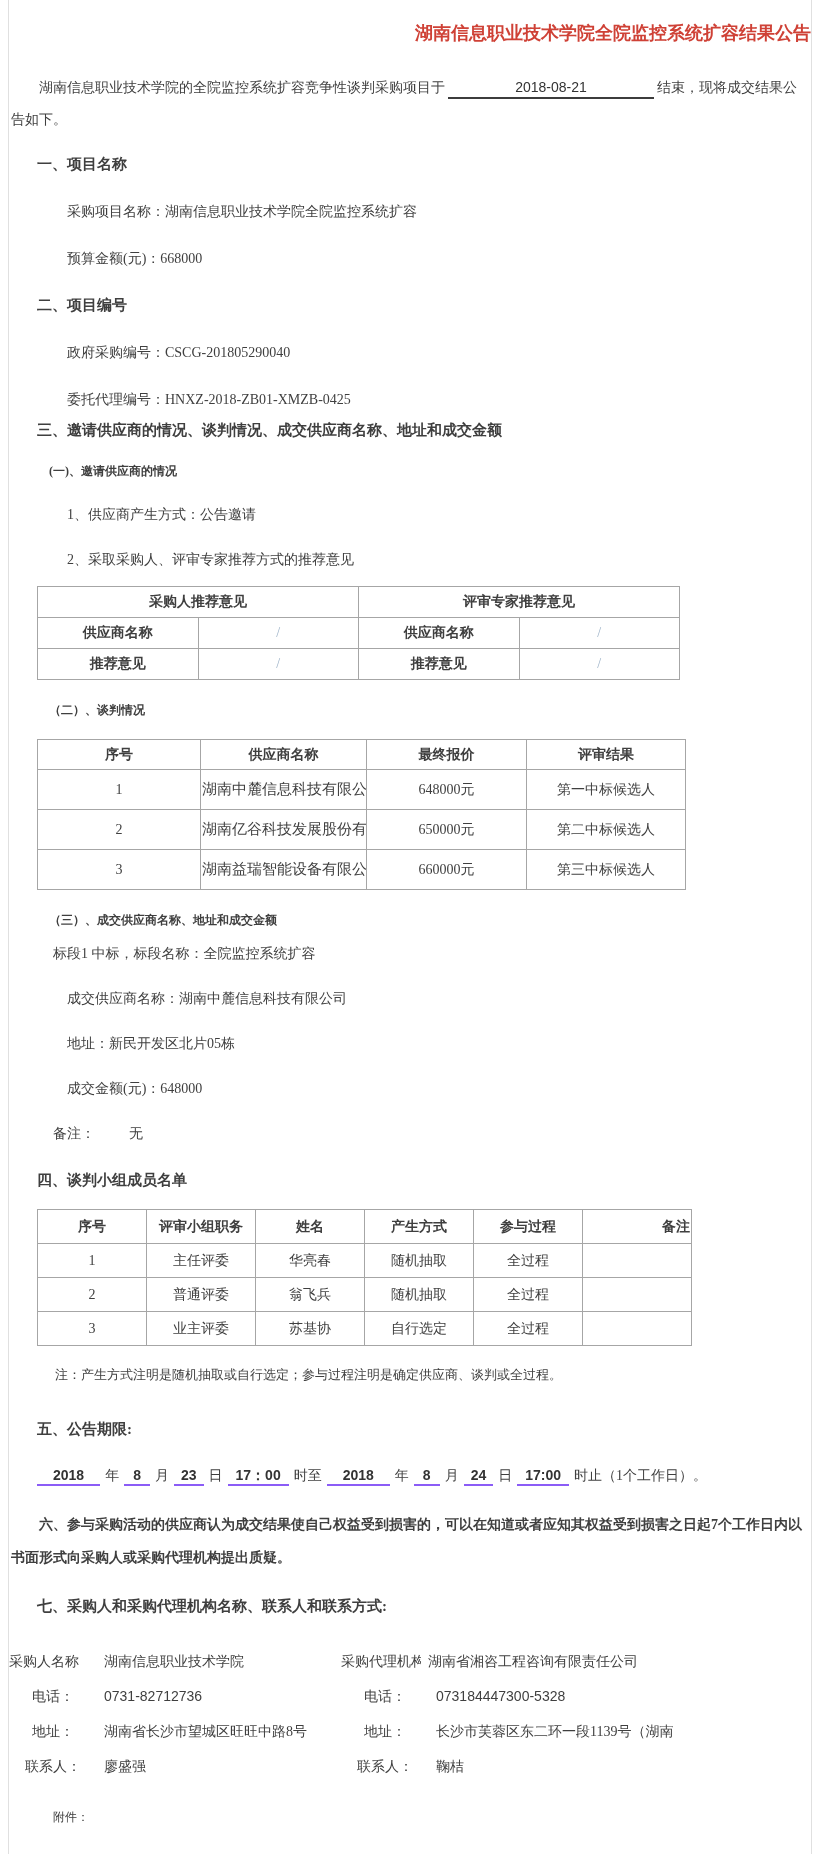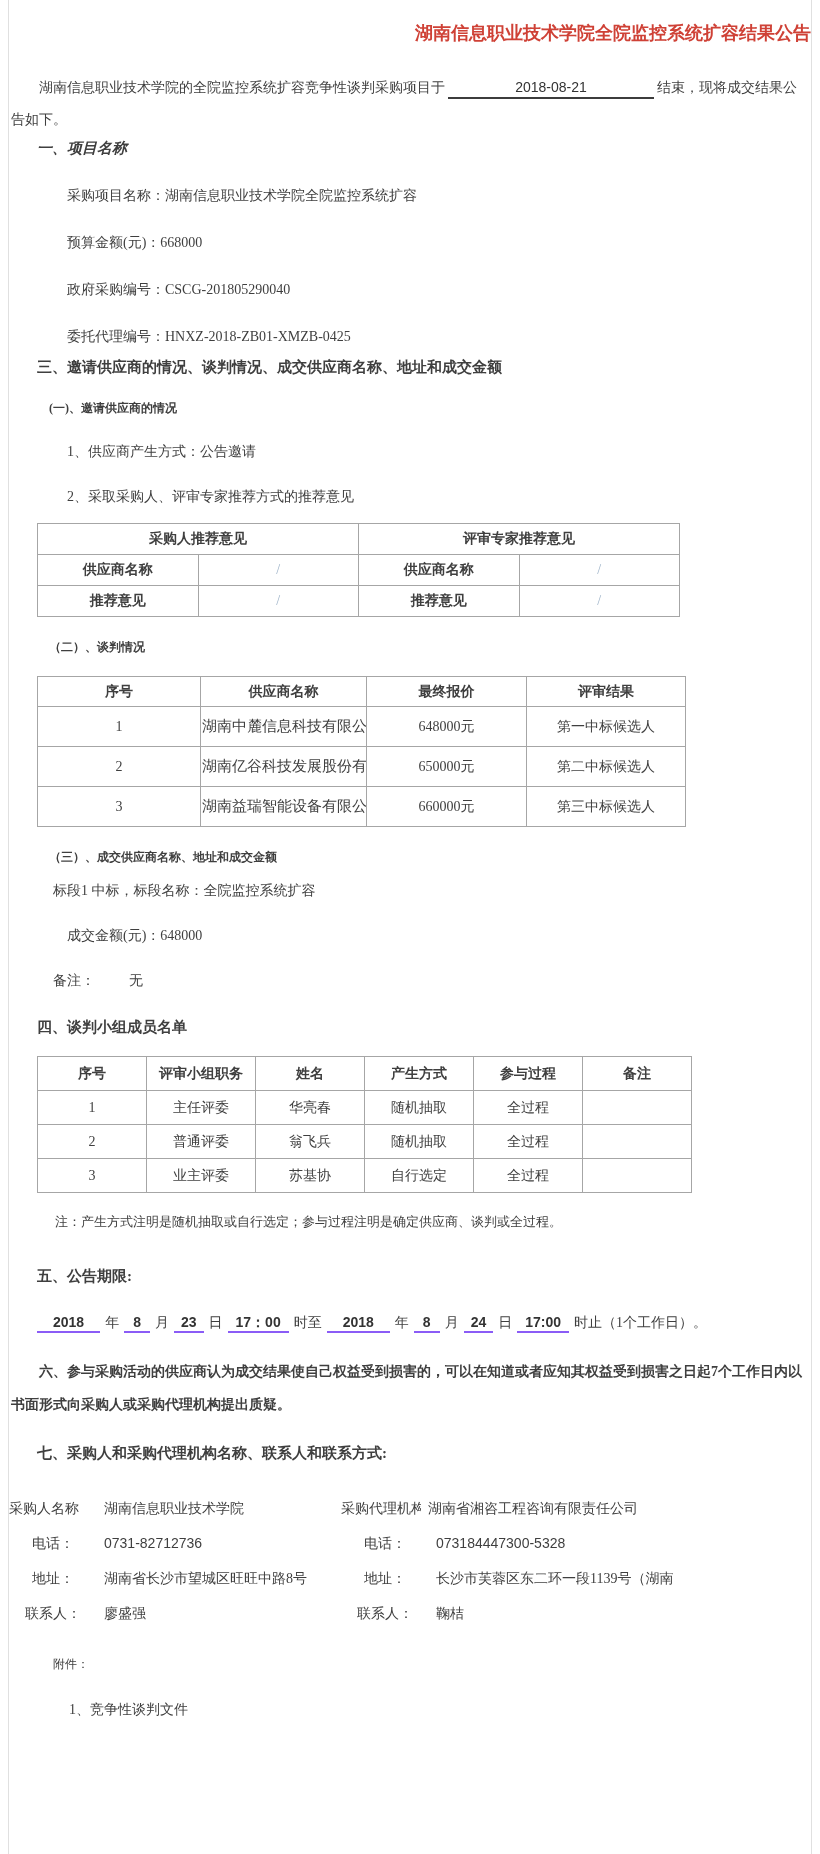--- a/index.html
+++ b/index.html
@@ -150,24 +150,25 @@
 <body>
 
 <div class="page">
 
   <div class="doc-title">湖南信息职业技术学院全院监控系统扩容结果公告</div>
 
   <div class="p-intro">
     <span>湖南信息职业技术学院的全院监控系统扩容竞争性谈判采购项目于</span><span class="blank-date">2018-08-21</span><span>结束，现将成交结果公告如下。</span>
   </div>
 
-  <div class="h-main" style="margin-top:2px;font-style:italic;">一、项目名称</div>
+  <div class="h-main" style="margin-top:18px;">一、项目名称</div>
   <div class="line" style="margin-top:26px;">采购项目名称：湖南信息职业技术学院全院监控系统扩容</div>
   <div class="line" style="margin-top:26px;">预算金额(元)：668000</div>
 
+  <div class="h-main">二、项目编号</div>
   <div class="line" style="margin-top:26px;">政府采购编号：CSCG-201805290040</div>
   <div class="line" style="margin-top:26px;">委托代理编号：HNXZ-2018-ZB01-XMZB-0425</div>
 
   <div class="h-main" style="margin-top:10px;">三、邀请供应商的情况、谈判情况、成交供应商名称、地址和成交金额</div>
 
   <div class="h-sub">(一)、邀请供应商的情况</div>
   <div class="line">1、供应商产生方式：公告邀请</div>
   <div class="line">2、采取采购人、评审专家推荐方式的推荐意见</div>
 
   <table class="tbl t1">
@@ -217,36 +218,38 @@
       <td>3</td>
       <td class="name">湖南益瑞智能设备有限公</td>
       <td>660000元</td>
       <td>第三中标候选人</td>
     </tr>
   </tbody>
     </table>
 
   <div class="h-sub">（三）、成交供应商名称、地址和成交金额</div>
   <div class="line" style="margin-left:44px;margin-top:14px;">标段1 中标，标段名称：全院监控系统扩容</div>
+  <div class="line">成交供应商名称：湖南中麓信息科技有限公司</div>
+  <div class="line">地址：新民开发区北片05栋</div>
   <div class="line">成交金额(元)：648000</div>
   <div class="line" style="margin-left:44px;">
     <span>备注：</span><span style="margin-left:34px;">无</span>
   </div>
 
   <div class="h-main">四、谈判小组成员名单</div>
 
   <table class="tbl t3">
     <tbody>
         <tr class="hd">
       <th style="width:106px;">序号</th>
       <th style="width:106px;">评审小组职务</th>
       <th style="width:106px;">姓名</th>
       <th style="width:106px;">产生方式</th>
       <th style="width:106px;">参与过程</th>
-      <th style="width:106px;">备注</th>
+      <th style="width:106px;text-align:right;">备注</th>
     </tr>
     <tr>
       <td>1</td>
       <td>主任评委</td>
       <td>华亮春</td>
       <td>随机抽取</td>
       <td>全过程</td>
       <td></td>
     </tr>
     <tr>

